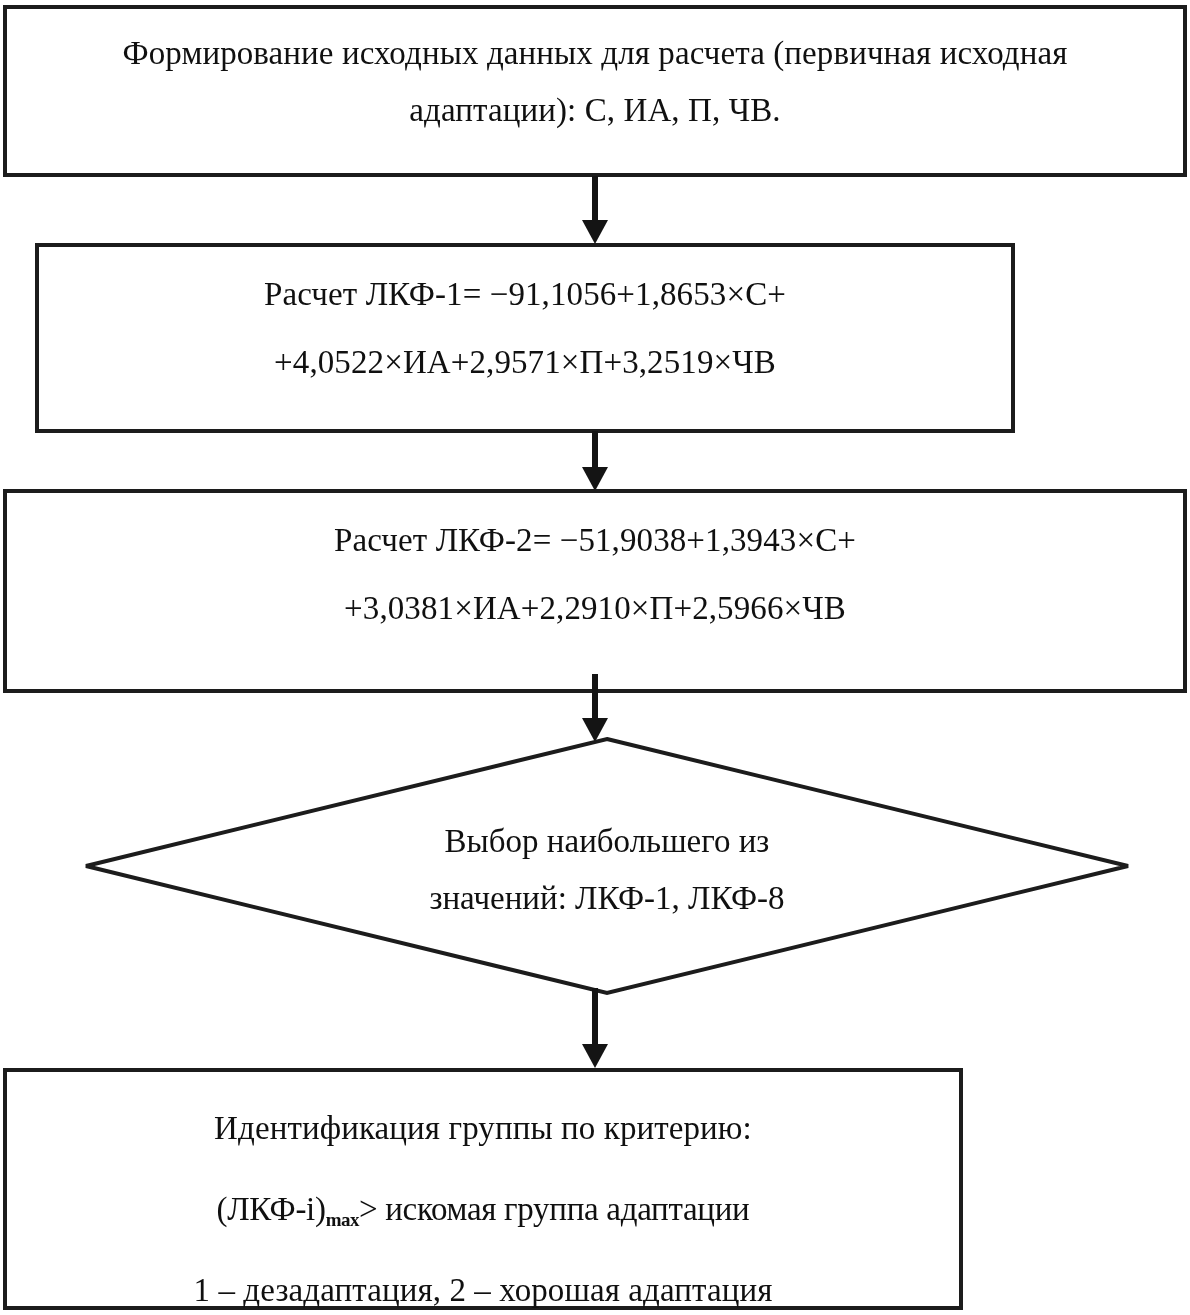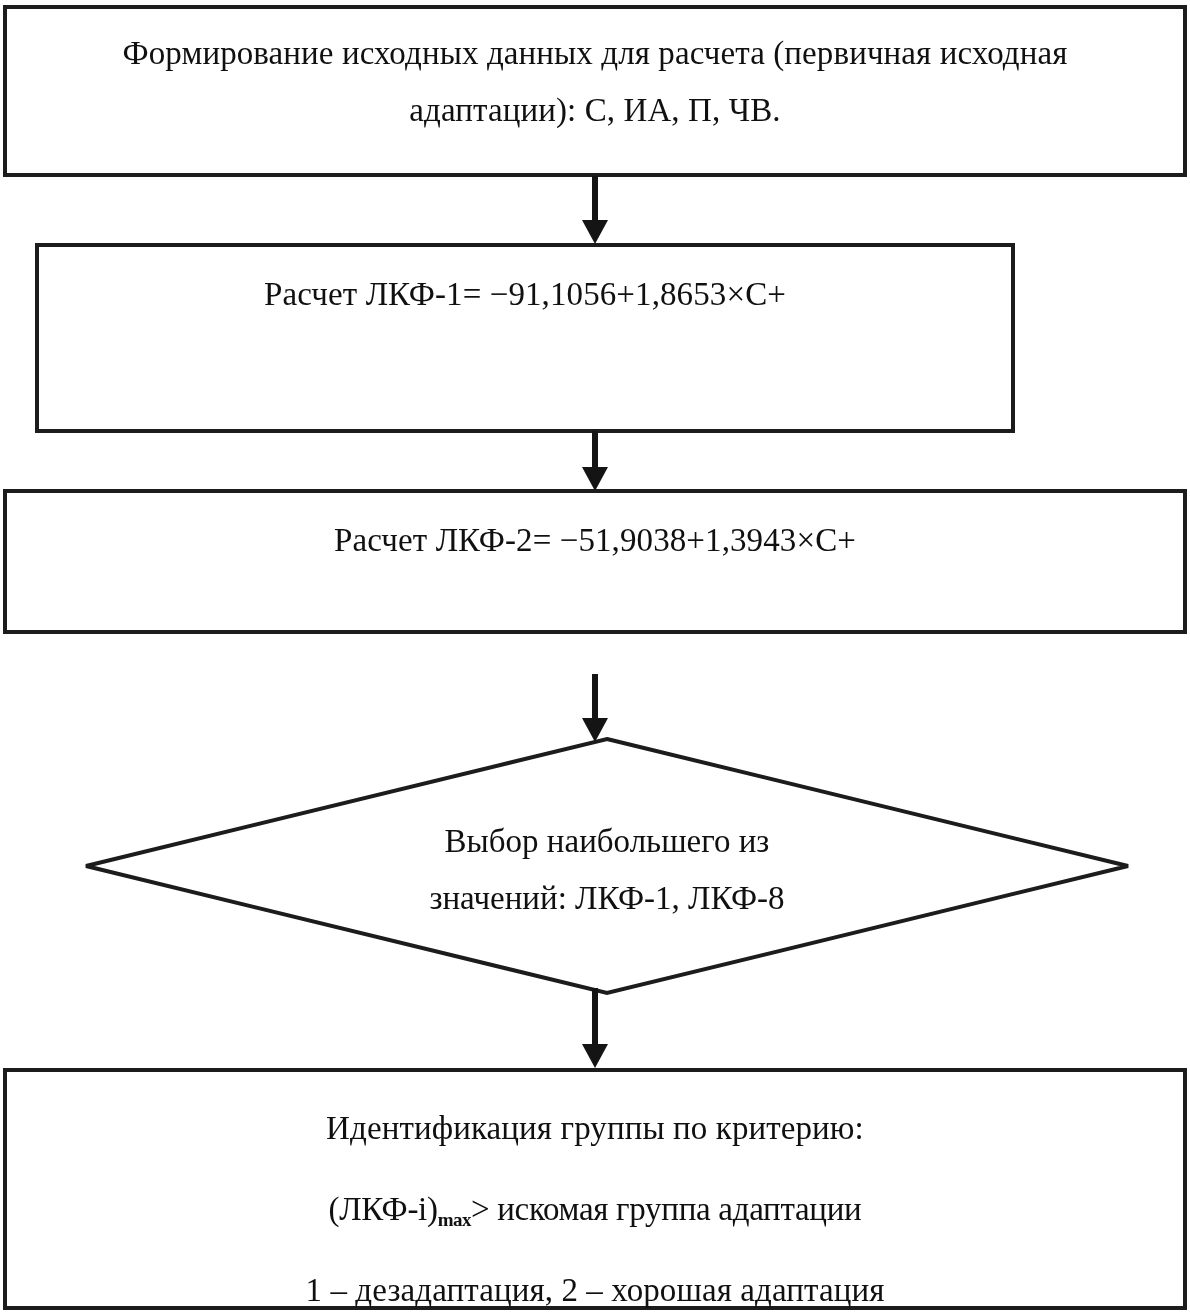--- a/index.html
+++ b/index.html
@@ -56,29 +56,29 @@
     height: 190px;
     padding-top: 14px;
     margin-left: 32px;
   }
   #box-lkf1 .line { line-height: 2.05; }
 
   #box-lkf2 {
     left: 3px;
     top: 489px;
     width: 1184px;
-    height: 145px;
+    height: 204px;
     padding-top: 14px;
   }
   #box-lkf2 .line { line-height: 2.05; }
 
   #box-result {
     left: 3px;
     top: 1068px;
-    width: 1184px;
+    width: 960px;
     height: 242px;
     padding-top: 16px;
   }
   #box-result .line { line-height: 2.45; }
   #box-result .line.compact { letter-spacing: -0.3px; }
 
   .sub {
     font-size: 19px;
     vertical-align: -0.30em;
     letter-spacing: -0.5px;
@@ -162,29 +162,31 @@
     <div class="line">адаптации): С, ИА, П, ЧВ.</div>
   </div>
 
   <div class="connector" id="arrow-1">
     <div class="stem"></div>
     <div class="head"></div>
   </div>
 
   <div class="node-box" id="box-lkf1">
     <div class="line">Расчет  ЛКФ-1= −91,1056+1,8653×С+</div>
+    <div class="line">+4,0522×ИА+2,9571×П+3,2519×ЧВ</div>
   </div>
 
   <div class="connector" id="arrow-2">
     <div class="stem"></div>
     <div class="head"></div>
   </div>
 
   <div class="node-box" id="box-lkf2">
     <div class="line">Расчет  ЛКФ-2= −51,9038+1,3943×С+</div>
+    <div class="line">+3,0381×ИА+2,2910×П+2,5966×ЧВ</div>
   </div>
 
   <div class="connector" id="arrow-3">
     <div class="stem"></div>
     <div class="head"></div>
   </div>
 
   <div id="decision-wrap">
     <svg viewBox="0 0 1050 262" preserveAspectRatio="none">
       <polygon points="525,4 1046,131 525,258 4,131" fill="#ffffff" stroke="#1c1c1c" stroke-width="4" stroke-linejoin="miter"></polygon>

